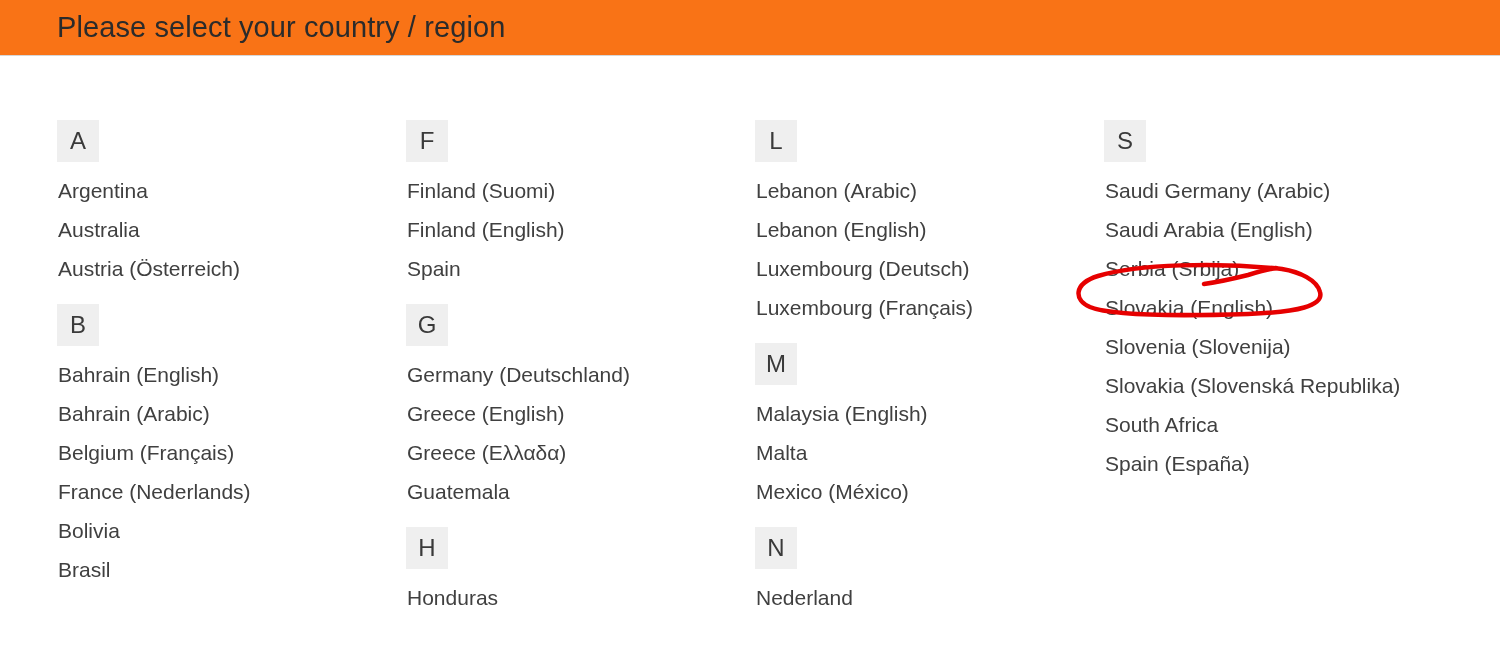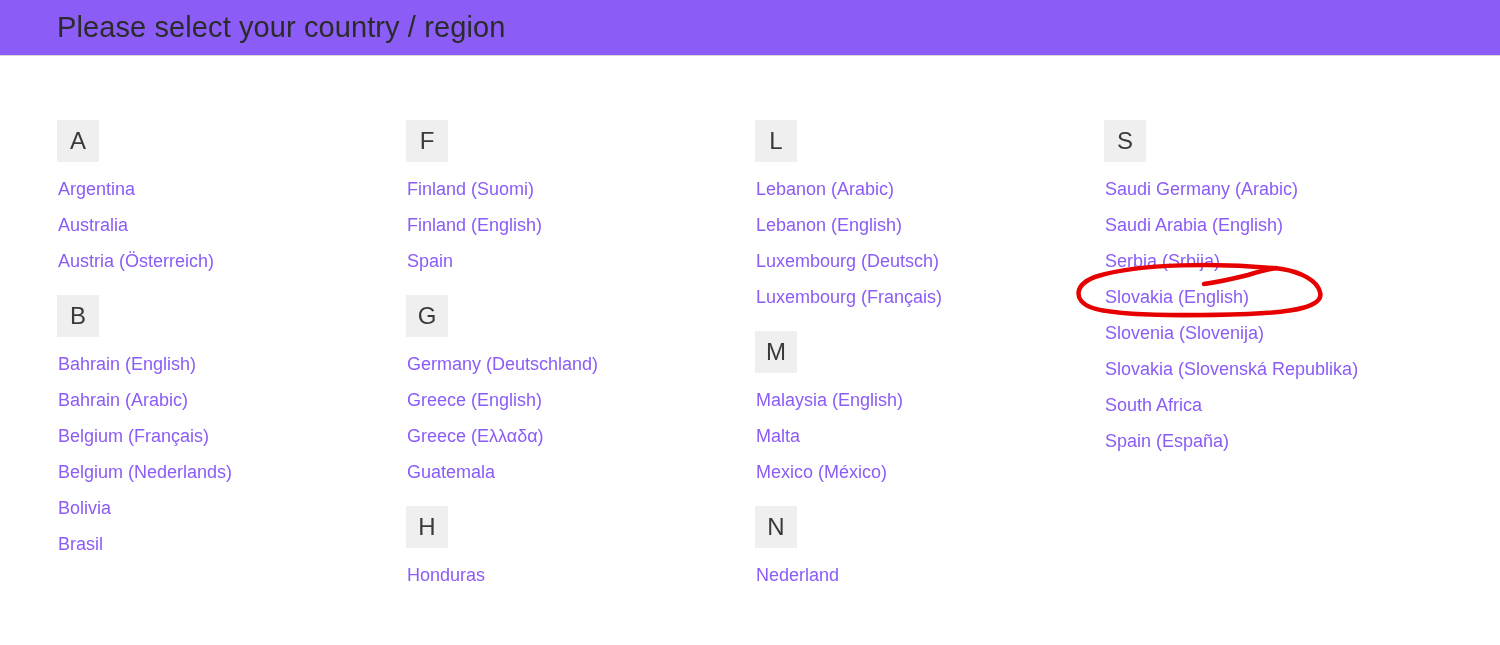--- a/index.html
+++ b/index.html
@@ -18,21 +18,21 @@
   }
 
   
   .page-header {
     height: 56px;
     box-sizing: border-box;
     border-bottom: 1px solid #d6d6d6;
     display: flex;
     align-items: center;
     padding-left: 57px;
-    background: #8b5cf6;
+    background: #f97316;
   }
   .page-title {
     font-size: 29px;
     font-weight: 400;
     line-height: 1;
     color: #2b2b2b;
     letter-spacing: 0.1px;
     white-space: nowrap;
   }
 
@@ -68,23 +68,23 @@
     color: #3a3a3a;
     line-height: 1;
   }
   .group + .group {
     margin-top: 16px;
   }
 
   
   .country-link {
     display: block;
-    font-size: 18px;
+    font-size: 21px;
     line-height: 1;
-    color: #8b5cf6;
+    color: #404040;
     text-decoration: none;
     padding: 9px 0 9px 1px;
     white-space: nowrap;
     width: max-content;
     cursor: pointer;
   }
 
   
   .annotation {
     position: absolute;
@@ -113,21 +113,21 @@
         <a class="country-link" href="#">Australia</a>
         <a class="country-link" href="#">Austria (Österreich)</a>
       </div>
       <div class="group">
         <div class="letter-box">
           <span class="letter">B</span>
         </div>
         <a class="country-link" href="#">Bahrain (English)</a>
         <a class="country-link" href="#">Bahrain (Arabic)</a>
         <a class="country-link" href="#">Belgium (Français)</a>
-        <a class="country-link" href="#">Belgium (Nederlands)</a>
+        <a class="country-link" href="#">France (Nederlands)</a>
         <a class="country-link" href="#">Bolivia</a>
         <a class="country-link" href="#">Brasil</a>
       </div>
     </div>
     <div class="column">
       <div class="group">
         <div class="letter-box">
           <span class="letter">F</span>
         </div>
         <a class="country-link" href="#">Finland (Suomi)</a>

